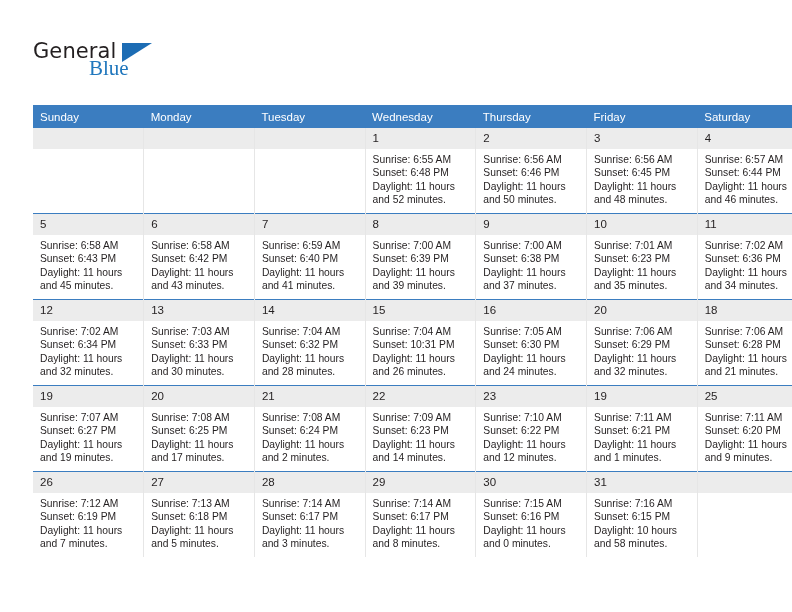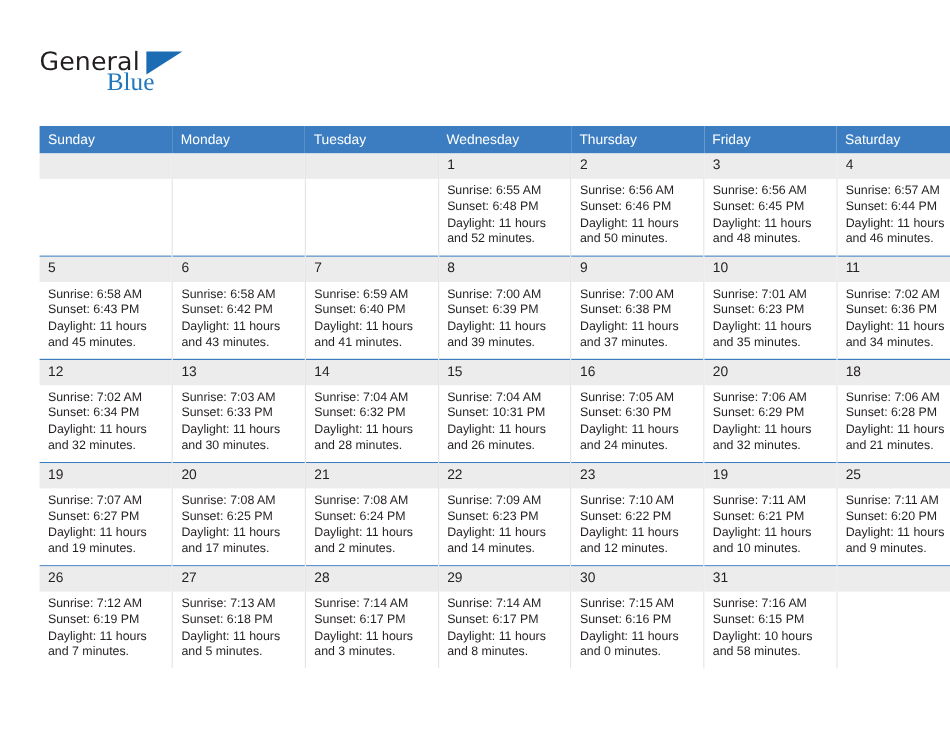--- a/index.html
+++ b/index.html
@@ -461,21 +461,21 @@
                 </div>
               </div>
             </td>
             <td>
               <div class="cell-inner">
                 <span class="daynum">19</span>
                 <div class="lines">
                   <div>Sunrise: 7:11 AM</div>
                   <div>Sunset: 6:21 PM</div>
                   <div>Daylight: 11 hours</div>
-                  <div>and 10 minutes.</div>
+                  <div>and 1 minutes.</div>
                 </div>
               </div>
             </td>
             <td>
               <div class="cell-inner">
                 <span class="daynum">25</span>
                 <div class="lines">
                   <div>Sunrise: 7:11 AM</div>
                   <div>Sunset: 6:20 PM</div>
                   <div>Daylight: 11 hours</div>

